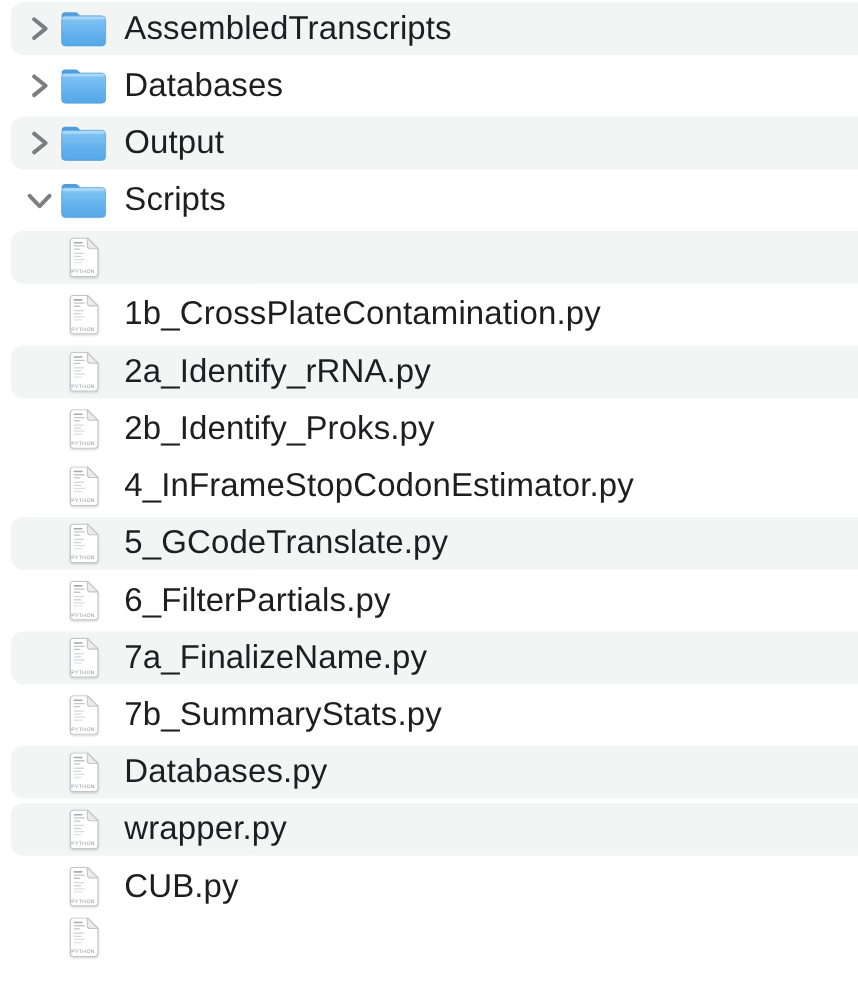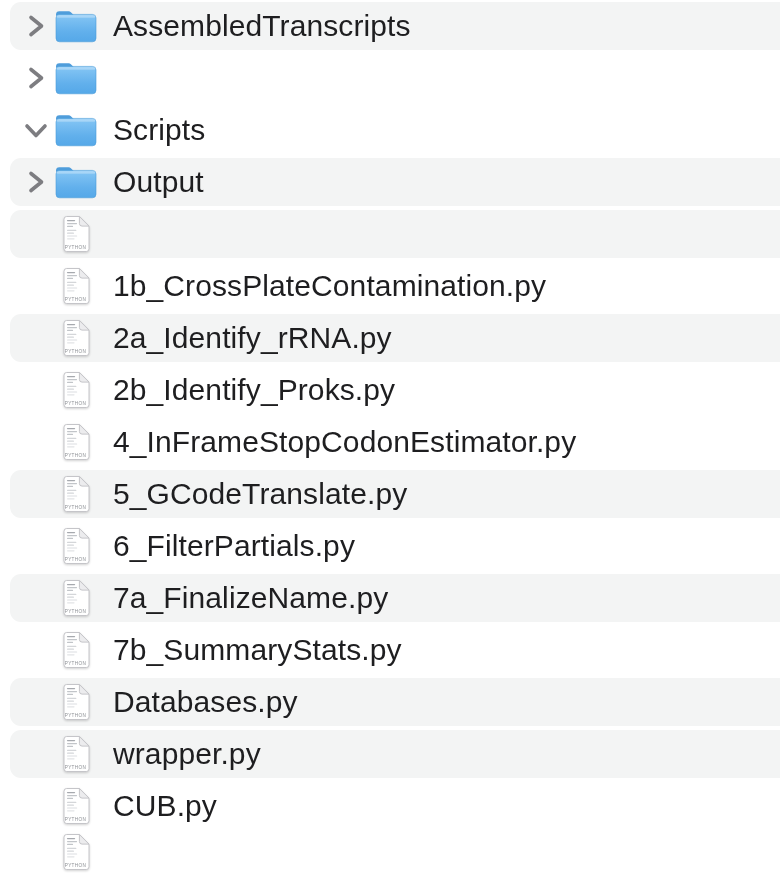--- a/index.html
+++ b/index.html
@@ -96,73 +96,74 @@
             <stop class="stop-mid" offset="0.62"></stop>
             <stop class="stop-bot" offset="1"></stop>
           </linearGradient>
         </defs>
         <path class="folder-tab" d="M2 12 V6.6 A3.4 3.4 0 0 1 5.4 3.2 H14.6 A3.2 3.2 0 0 1 16.9 4.2 L20.4 7.8 H2 Z"></path>
         <rect x="2" y="6.4" width="40" height="27.4" rx="3.6" fill="url(#fg)" class="folder-body-stroke" stroke-width="0.6"></rect>
         <rect x="2.6" y="7.2" width="38.8" height="2.6" rx="1.3" fill="#ffffff" opacity="0.28"></rect>
       </svg>
     </span>
 
+    <span class="row-label">Databases</span>
   </div>
       <div class="row type-folder">
-
-    <span class="chev-box chev-down">
-      <svg width="26" height="26" viewBox="0 0 26 26" aria-hidden="true">
-        <path d="M4 9 L13 18.5 L22 9" fill="none" stroke="currentColor" stroke-width="3.6" stroke-linecap="round" stroke-linejoin="round"></path>
+    <span class="row-stripe"></span>
+
+    <span class="chev-box chev-right">
+      <svg width="20" height="26" viewBox="0 0 20 26" aria-hidden="true">
+        <path d="M5 4.5 L15.5 13 L5 21.5" fill="none" stroke="currentColor" stroke-width="3.6" stroke-linecap="round" stroke-linejoin="round"></path>
       </svg>
     </span>
 
     <span class="folder-box">
       <svg width="44" height="36" viewBox="0 0 44 36" aria-hidden="true">
         <defs>
           <linearGradient id="fg" x1="0" y1="0" x2="0" y2="1">
             <stop class="stop-top" offset="0"></stop>
             <stop class="stop-hi" offset="0.12"></stop>
             <stop class="stop-mid" offset="0.62"></stop>
             <stop class="stop-bot" offset="1"></stop>
           </linearGradient>
         </defs>
         <path class="folder-tab" d="M2 12 V6.6 A3.4 3.4 0 0 1 5.4 3.2 H14.6 A3.2 3.2 0 0 1 16.9 4.2 L20.4 7.8 H2 Z"></path>
         <rect x="2" y="6.4" width="40" height="27.4" rx="3.6" fill="url(#fg)" class="folder-body-stroke" stroke-width="0.6"></rect>
         <rect x="2.6" y="7.2" width="38.8" height="2.6" rx="1.3" fill="#ffffff" opacity="0.28"></rect>
       </svg>
     </span>
 
-    <span class="row-label">Scripts</span>
+    <span class="row-label">Output</span>
   </div>
       <div class="row type-folder">
-    <span class="row-stripe"></span>
-
-    <span class="chev-box chev-right">
-      <svg width="20" height="26" viewBox="0 0 20 26" aria-hidden="true">
-        <path d="M5 4.5 L15.5 13 L5 21.5" fill="none" stroke="currentColor" stroke-width="3.6" stroke-linecap="round" stroke-linejoin="round"></path>
+
+    <span class="chev-box chev-down">
+      <svg width="26" height="26" viewBox="0 0 26 26" aria-hidden="true">
+        <path d="M4 9 L13 18.5 L22 9" fill="none" stroke="currentColor" stroke-width="3.6" stroke-linecap="round" stroke-linejoin="round"></path>
       </svg>
     </span>
 
     <span class="folder-box">
       <svg width="44" height="36" viewBox="0 0 44 36" aria-hidden="true">
         <defs>
           <linearGradient id="fg" x1="0" y1="0" x2="0" y2="1">
             <stop class="stop-top" offset="0"></stop>
             <stop class="stop-hi" offset="0.12"></stop>
             <stop class="stop-mid" offset="0.62"></stop>
             <stop class="stop-bot" offset="1"></stop>
           </linearGradient>
         </defs>
         <path class="folder-tab" d="M2 12 V6.6 A3.4 3.4 0 0 1 5.4 3.2 H14.6 A3.2 3.2 0 0 1 16.9 4.2 L20.4 7.8 H2 Z"></path>
         <rect x="2" y="6.4" width="40" height="27.4" rx="3.6" fill="url(#fg)" class="folder-body-stroke" stroke-width="0.6"></rect>
         <rect x="2.6" y="7.2" width="38.8" height="2.6" rx="1.3" fill="#ffffff" opacity="0.28"></rect>
       </svg>
     </span>
 
-    <span class="row-label">Output</span>
+    <span class="row-label">Scripts</span>
   </div>
       <div class="row type-file">
     <span class="row-stripe"></span>
 
     <span class="file-box">
       <svg width="29" height="36" viewBox="0 0 29 36" aria-hidden="true">
         <path class="doc-page" stroke-width="1" d="M3 3.2 A2.7 2.7 0 0 1 5.7 0.5 H18.4 L28 10.1 V32.8 A2.7 2.7 0 0 1 25.3 35.5 H5.7 A2.7 2.7 0 0 1 3 32.8 Z"></path>
         <path class="doc-fold" stroke-width="1" stroke-linejoin="round" d="M18.4 0.5 L28 10.1 H21 A2.6 2.6 0 0 1 18.4 7.5 Z"></path>
         <g stroke-linecap="round">
           <line x1="6.6" y1="4.6" x2="13.5" y2="4.6" stroke="#a6a9ae" stroke-width="1.4"></line>

